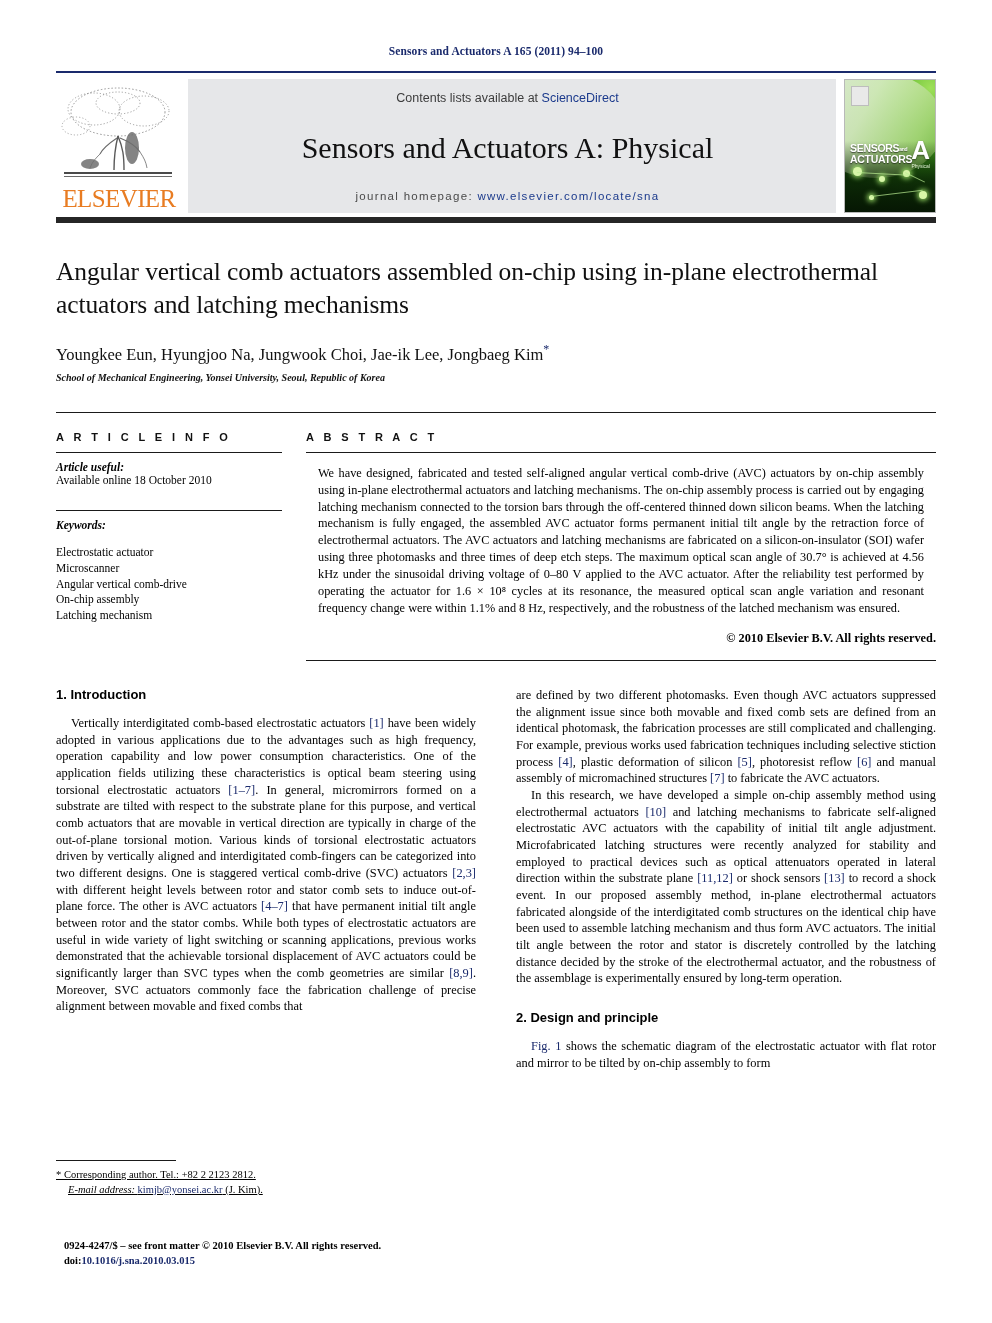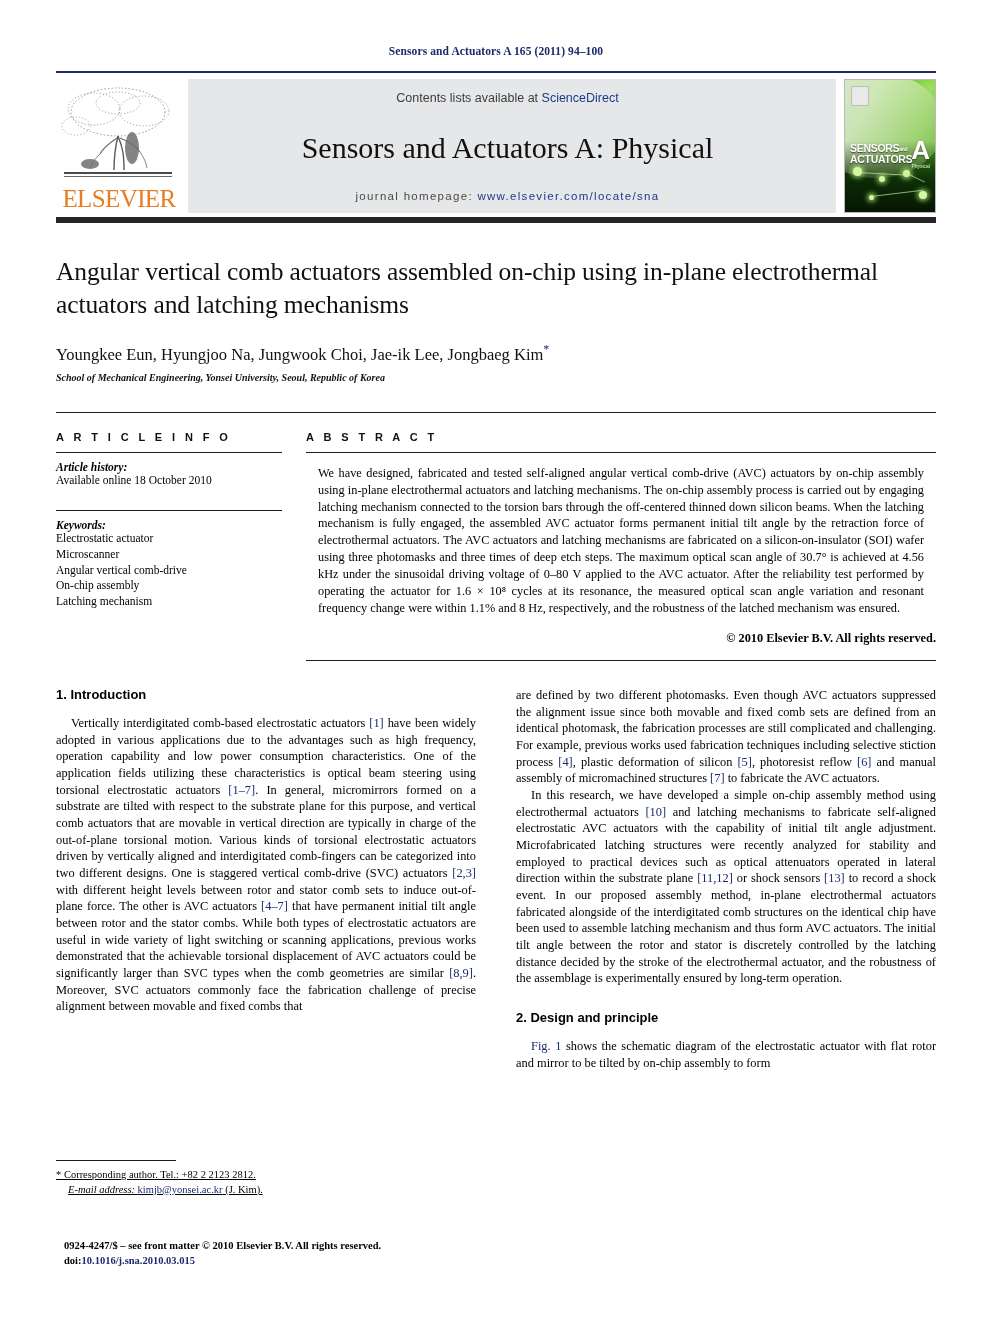--- a/index.html
+++ b/index.html
@@ -184,21 +184,21 @@
     font-size:11px;
     font-weight:bold;
     letter-spacing:3.4px;
     color:#111;
   }
   .thinrule{border-top:1px solid #1a1a1a;margin:9px 0 8px 0;}
   .info-label{
     font-style:italic;font-weight:bold;font-size:11.5px;
   }
   .info-text{font-size:11.5px;line-height:1.35;}
-  .kw-list{margin-top:0;}
+  .kw-list{margin-top:14px;}
   .kw-list div{font-size:11.5px;line-height:1.36;}
   .abs-text{
     font-size:12.3px;
     line-height:1.375;
     text-align:justify;
     margin:12px;
   }
   .copyright{
     text-align:right;
     font-size:12.3px;
@@ -328,21 +328,21 @@
     <div class="authors">
       <span>Youngkee Eun, Hyungjoo Na, Jungwook Choi, Jae-ik Lee, Jongbaeg Kim</span><span class="star">*</span>
     </div>
     <div class="affil">School of Mechanical Engineering, Yonsei University, Seoul, Republic of Korea</div>
   </div>
 
   <div class="infoabs">
     <div class="col-info">
       <div class="sechead">A R T I C L E   I N F O</div>
       <div class="thinrule"></div>
-      <div class="info-label">Article history:</div>
+      <div class="info-label">Article useful:</div>
       <div class="info-text">Available online 18 October 2010</div>
       <div class="thinrule" style="margin-top:22px;"></div>
       <div class="info-label">Keywords:</div>
       <div class="kw-list">
         <div>Electrostatic actuator</div>
         <div>Microscanner</div>
         <div>Angular vertical comb-drive</div>
         <div>On-chip assembly</div>
         <div>Latching mechanism</div>
       </div>

